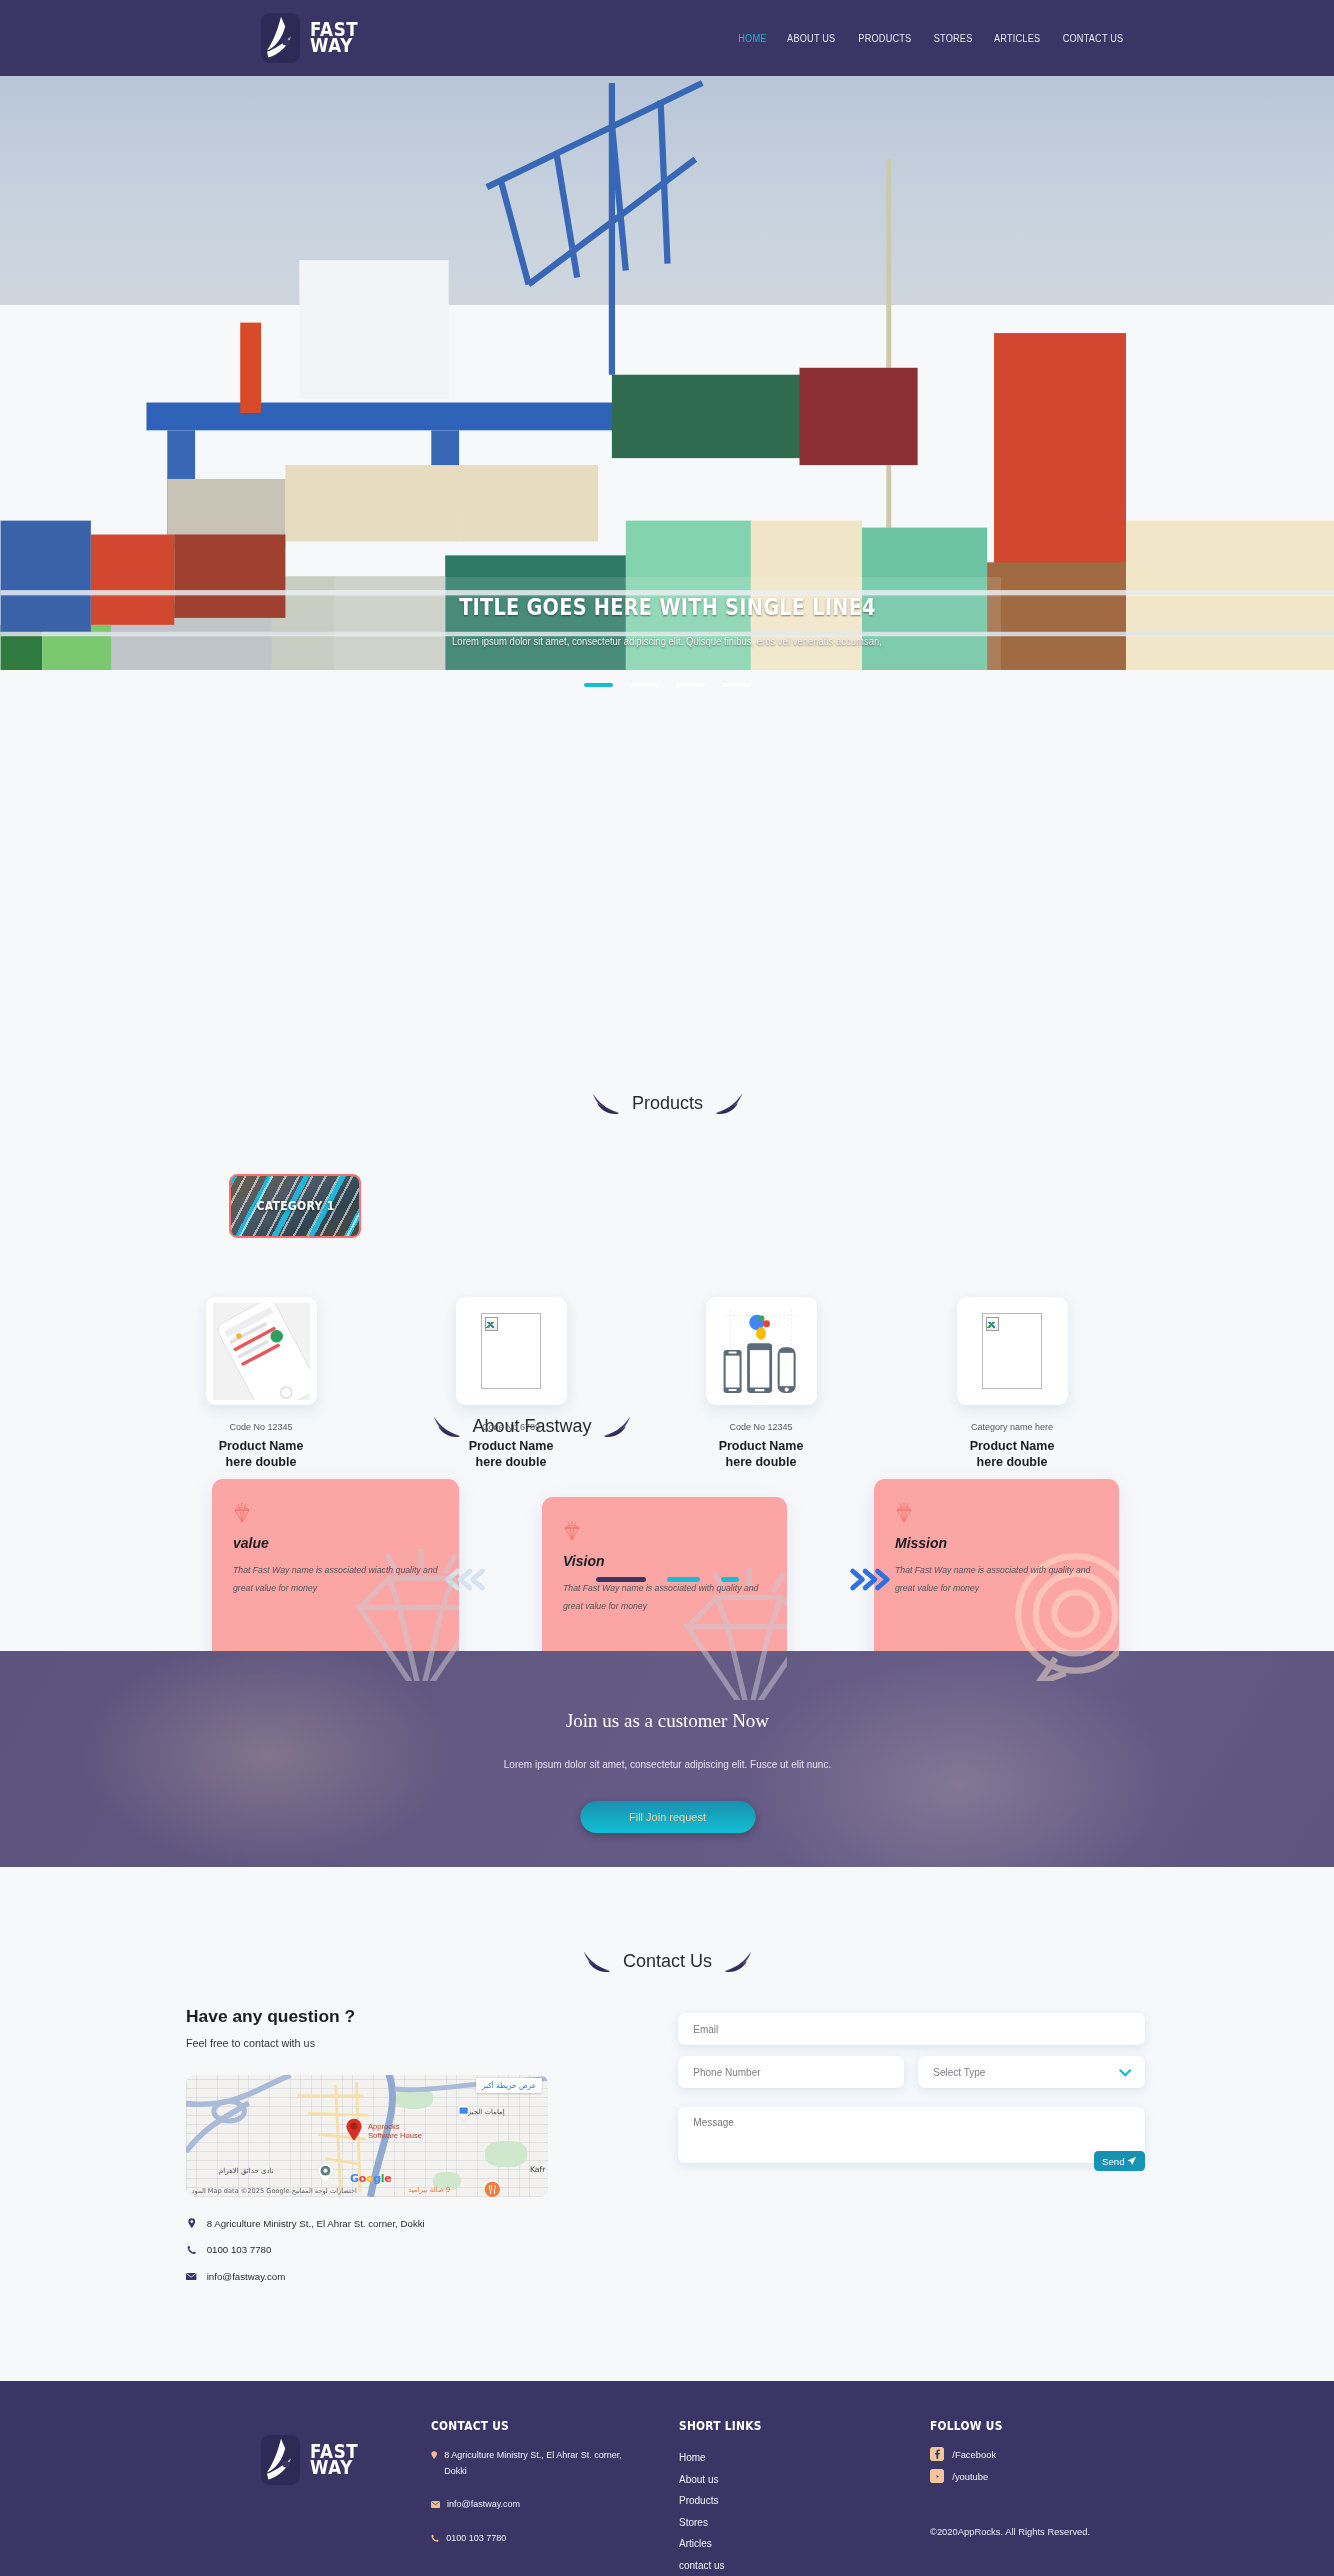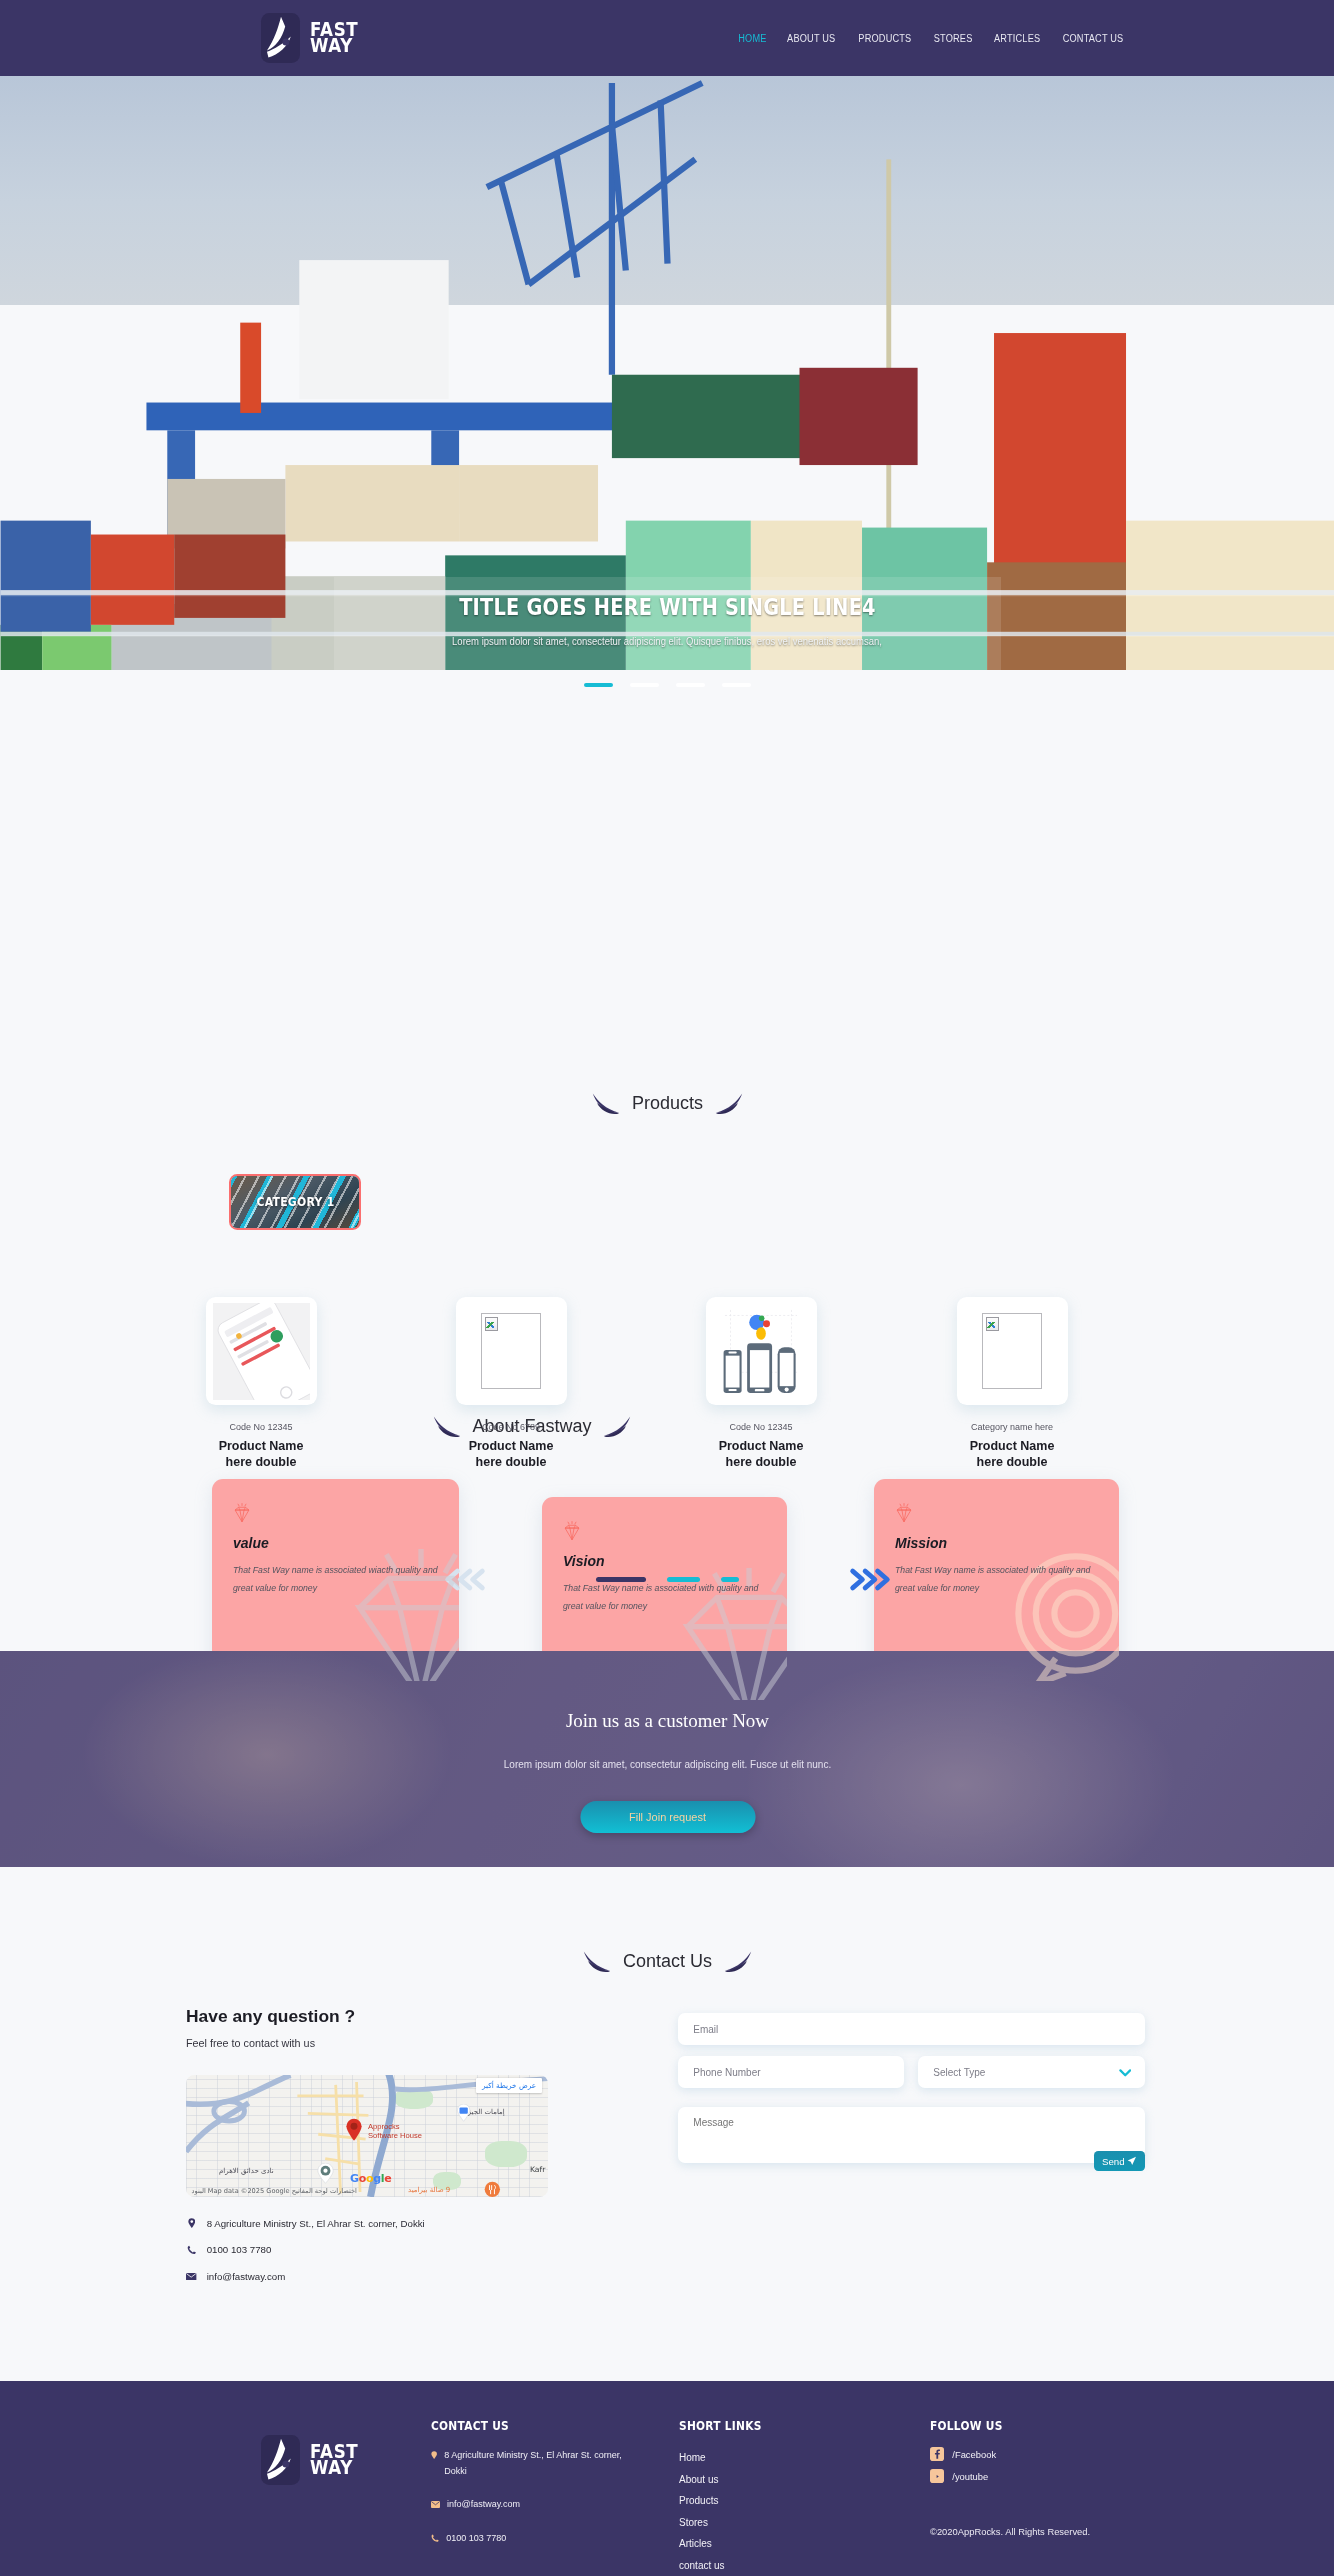--- a/index.html
+++ b/index.html
@@ -90,21 +90,21 @@
     font-family:"Liberation Sans", sans-serif;
   }
   .card p{
     font-size:8.7px; color:#53535e; line-height:17.4px;
     font-family:"Liberation Sans", sans-serif; position:relative; z-index:2;
   }
   .card .wm{ position:absolute; right:-42px; bottom:-28px; opacity:.5; z-index:1; }
 
   
   .cat-chip{
-    position:absolute; left:229px; top:1174px; width:132px; height:56px;
+    position:absolute; left:229px; top:1174px; width:132px; height:64px;
     border-radius:8.3px; border:2.1px solid #fb6f6f; overflow:hidden;
     display:flex; align-items:center; justify-content:center; cursor:pointer;
   }
   .cat-chip .img{
     position:absolute; inset:0;
     background:
       repeating-linear-gradient(118deg, rgba(255,255,255,.55) 0 2.1px, rgba(255,255,255,0) 2.1px 11.8px),
       repeating-linear-gradient(118deg, #20b6d8 0 5.6px, rgba(32,182,216,0) 5.6px 32px),
       linear-gradient(150deg,#6b5b4a 0%,#4d5a66 38%,#2f4452 70%,#584a3c 100%);
   }

